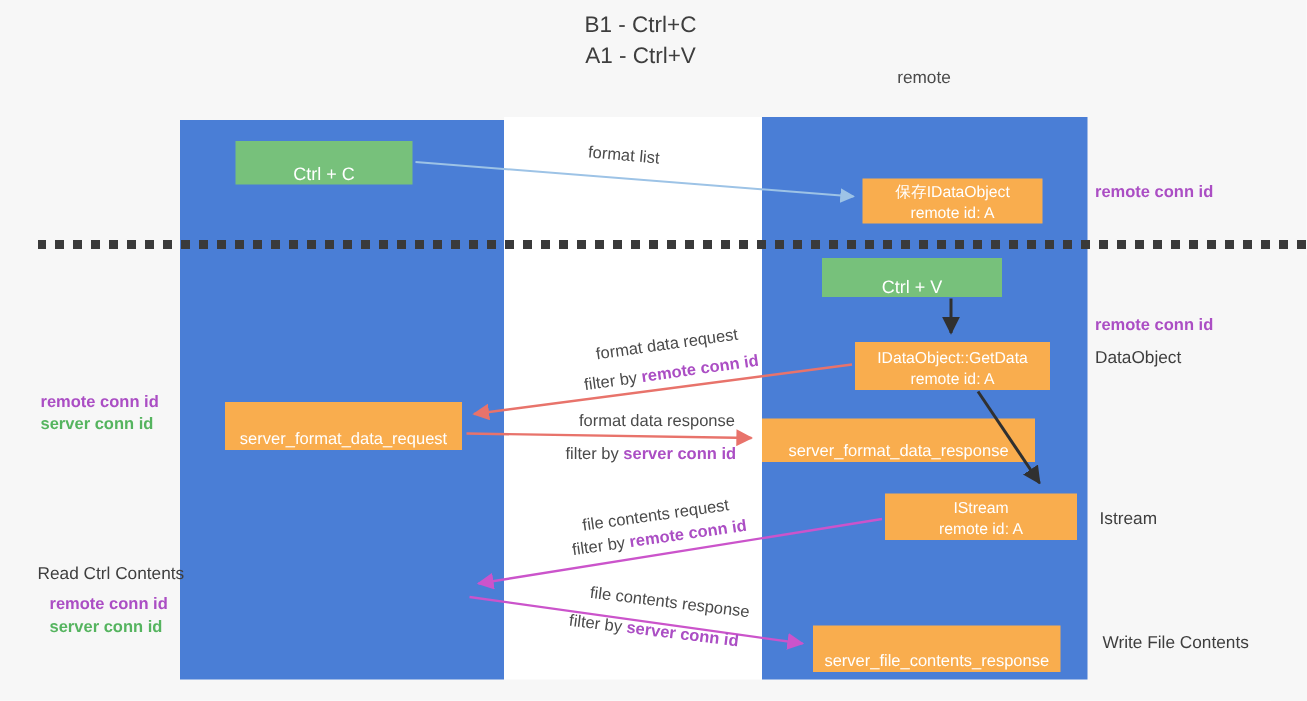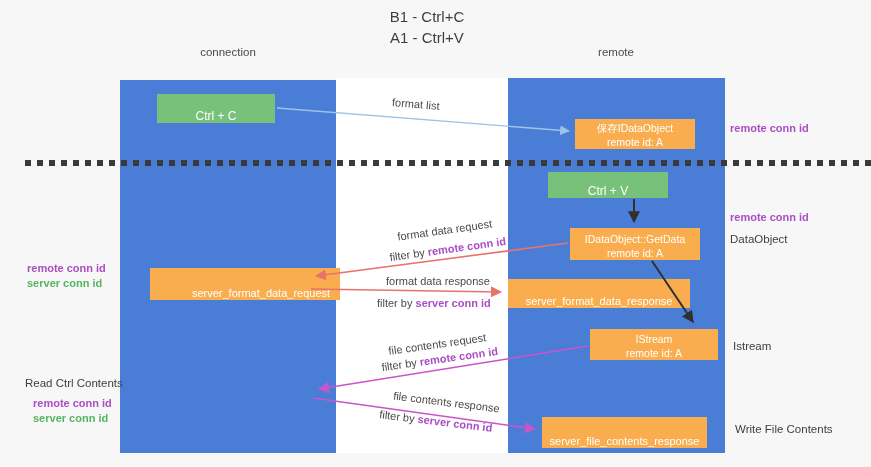--- a/index.html
+++ b/index.html
@@ -45,21 +45,20 @@
 <body>
 
 <div id="stage">
 
   <div class="abs title">
     <div>B1 - Ctrl+C</div>
     <div>A1 - Ctrl+V</div>
   </div>
 
   <div class="abs colheader" style="left:158px;">
-    <div>connection</div>
   </div>
   <div class="abs colheader" style="left:546px;">
     <div>remote</div>
   </div>
 
   <div class="abs whitepanel"></div>
   <div class="abs column col-left"></div>
   <div class="abs column col-right"></div>
 
   <div class="abs dashline"></div>
@@ -75,21 +74,21 @@
 
   <div class="abs node green" style="left:548px;top:172px;width:120px;height:26px;">
     <div>Ctrl + V</div>
   </div>
 
   <div class="abs node orange small" style="left:570px;top:228px;width:130px;height:32px;">
     <div>IDataObject::GetData</div>
     <div>remote id: A</div>
   </div>
 
-  <div class="abs node orange" style="left:150px;top:268px;width:158px;height:32px;padding-left:32px;">
+  <div class="abs node orange" style="left:150px;top:268px;width:158px;height:32px;">
     <div>server_format_data_request</div>
   </div>
 
   <div class="abs node orange" style="left:508px;top:279px;width:182px;height:29px;">
     <div>server_format_data_response</div>
   </div>
 
   <div class="abs node orange small" style="left:590px;top:329px;width:128px;height:31px;">
     <div>IStream</div>
     <div>remote id: A</div>

